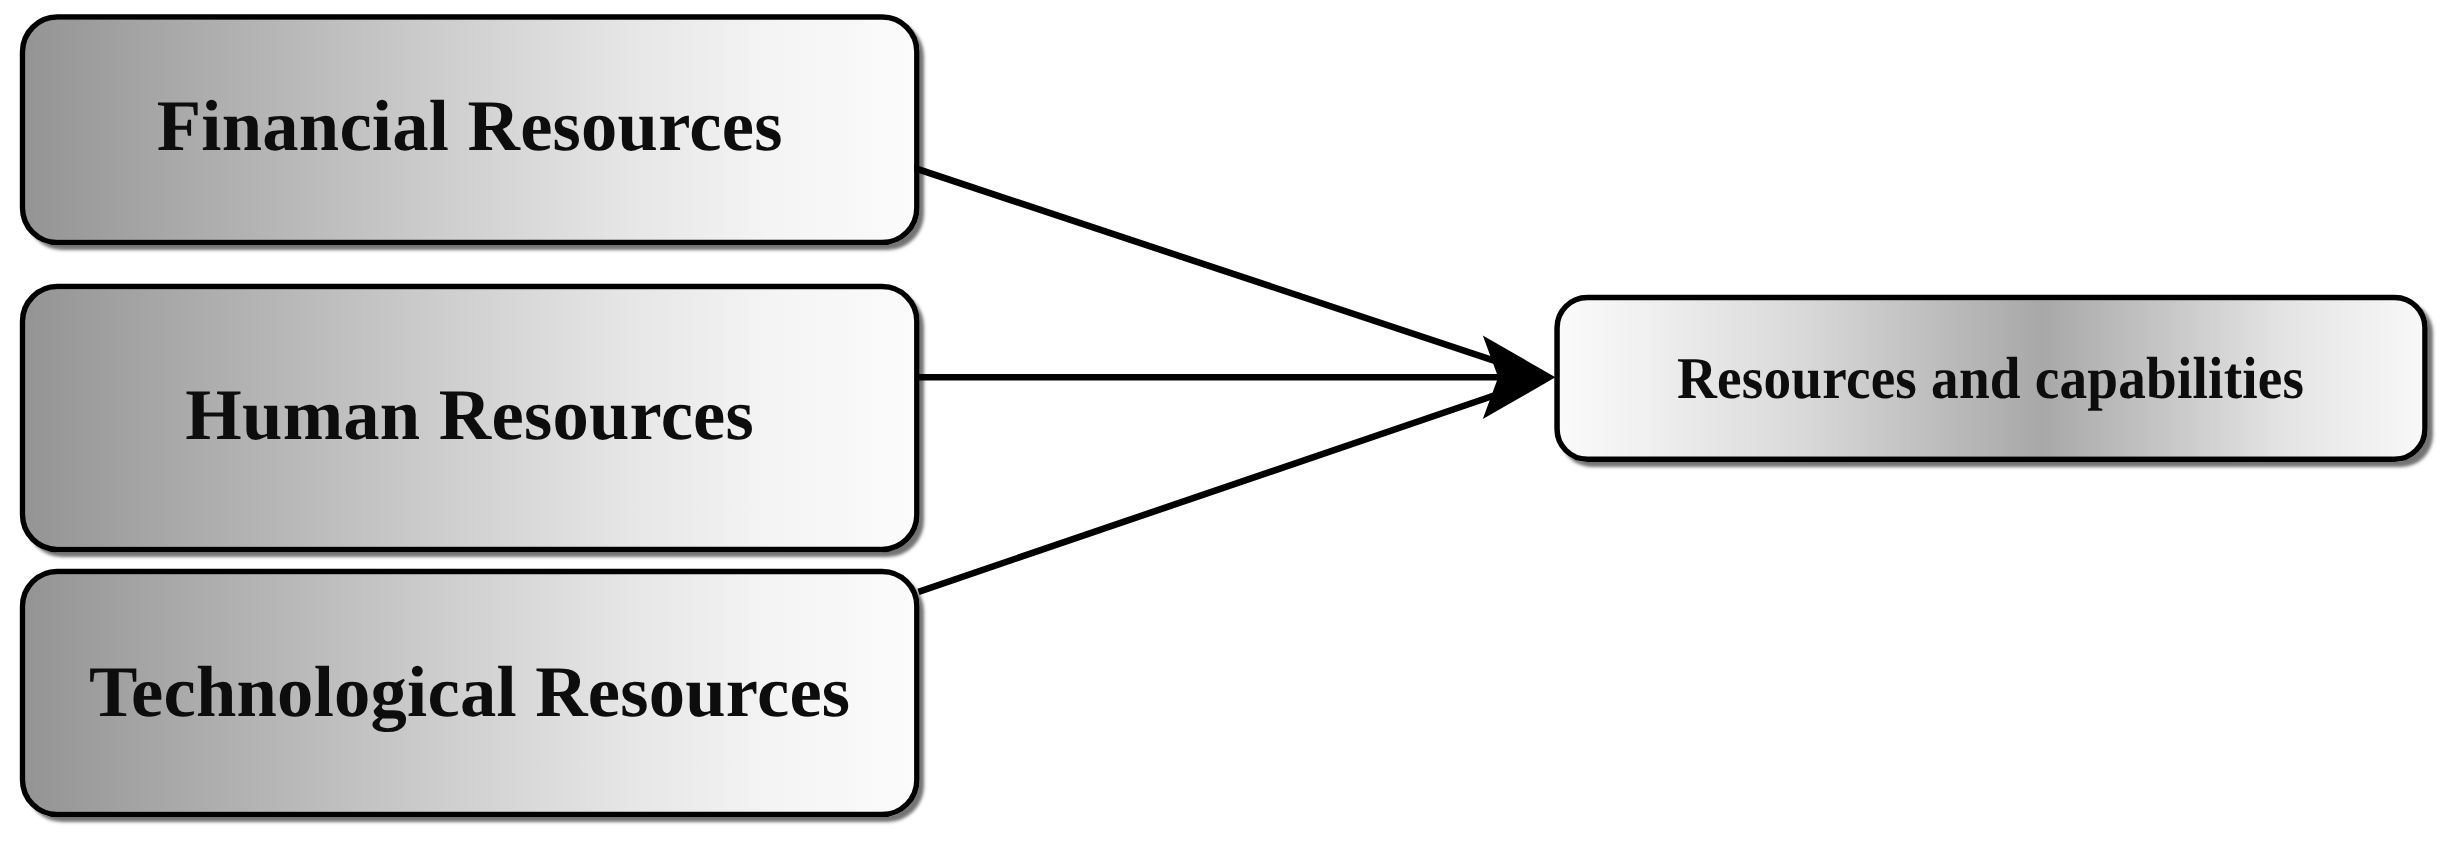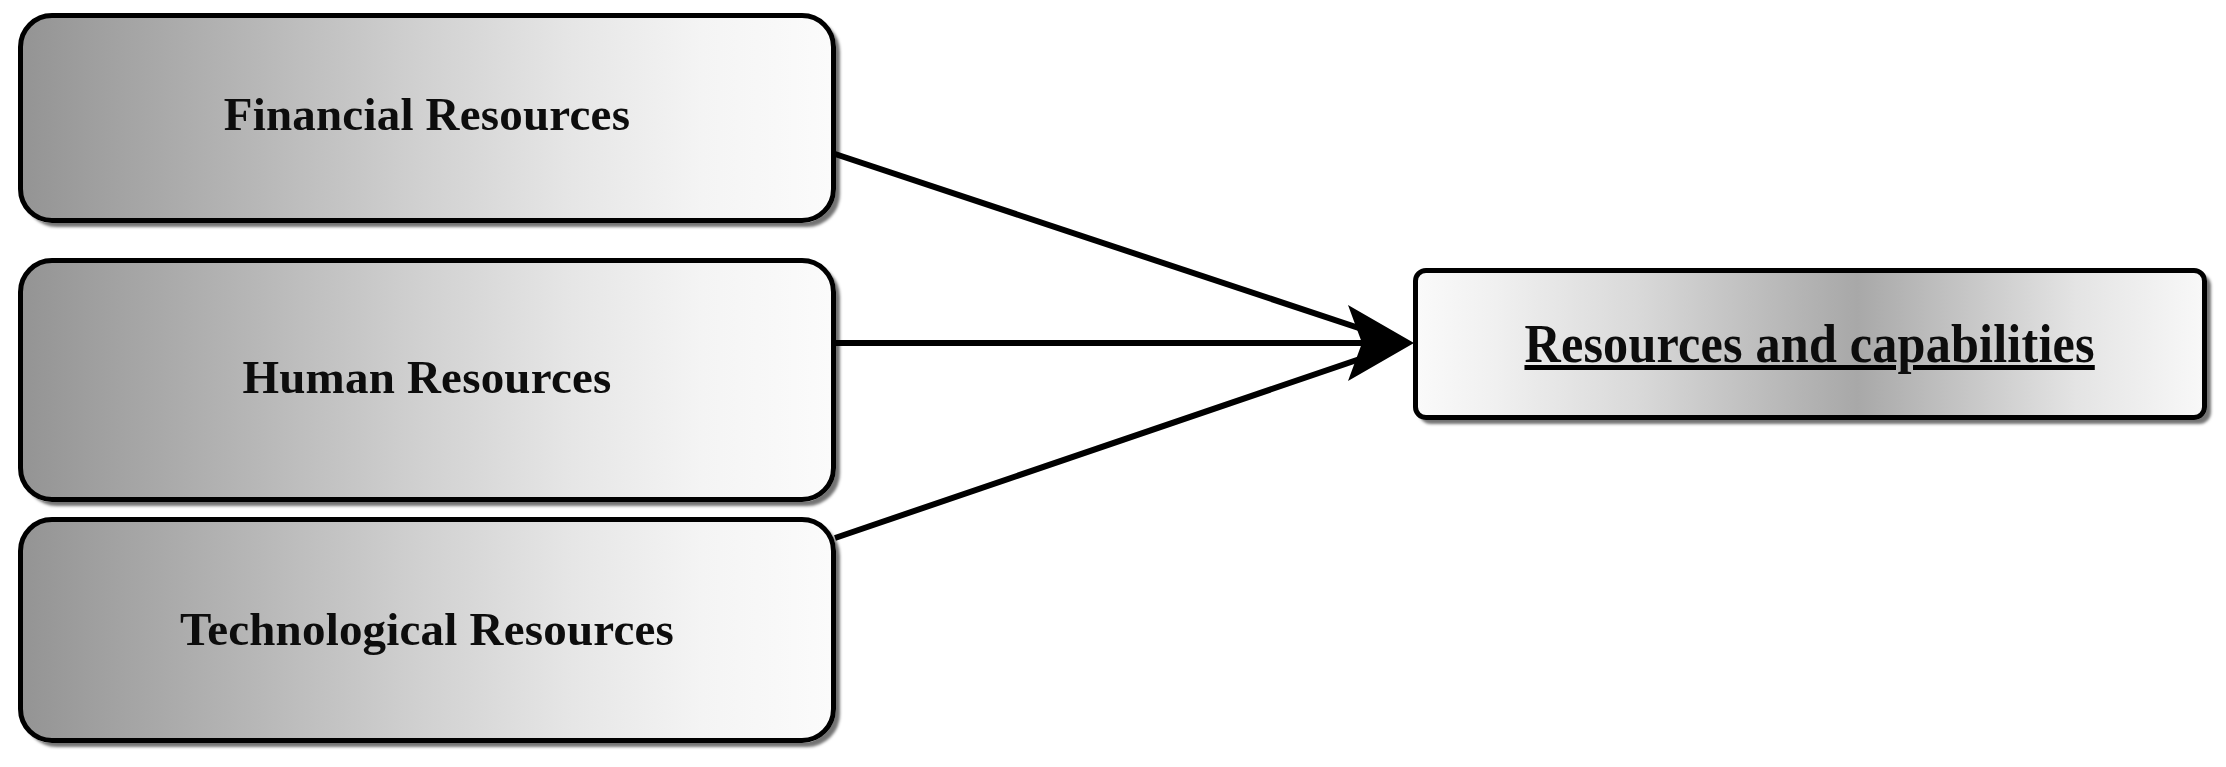--- a/index.html
+++ b/index.html
@@ -58,48 +58,47 @@
         to right,
         #949494 0%,
         #a3a3a3 12%,
         #b6b6b6 28%,
         #cfcfcf 48%,
         #e6e6e6 68%,
         #f4f4f4 84%,
         #fbfbfb 100%);
   }
   .node-source .node-label {
-    font-size: 47px;
+    font-size: 66px;
   }
 
   #node-financial   { top: 13px;  height: 210px; }
   #node-financial .node-label   { margin-top: -6px; }
   #node-human       { top: 258px; height: 244px; }
   #node-human .node-label       { margin-top: -4px; }
   #node-technological { top: 517px; height: 226px; }
   #node-technological .node-label { }
 
   
   #node-target {
     left: 1413px;
     top: 268px;
     width: 794px;
     height: 152px;
-    border-radius: 13px;
+    border-radius: 30px;
     background: linear-gradient(
         to right,
         #fafafa 0%,
         #f0f0f0 10%,
         #d9d9d9 28%,
         #b9b9b9 46%,
         #a8a8a8 56%,
         #c6c6c6 70%,
         #e4e4e4 84%,
         #f8f8f8 100%);
-    text-decoration: underline;
   }
   #node-target .node-label {
     font-size: 54px;
     transform: scaleX(0.93);
   }
 </style>
 </head>
 <body>
 
 <div id="canvas">

